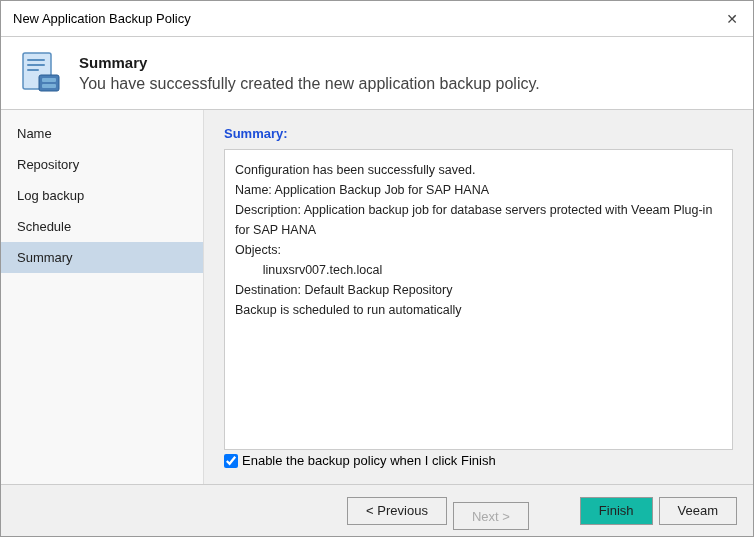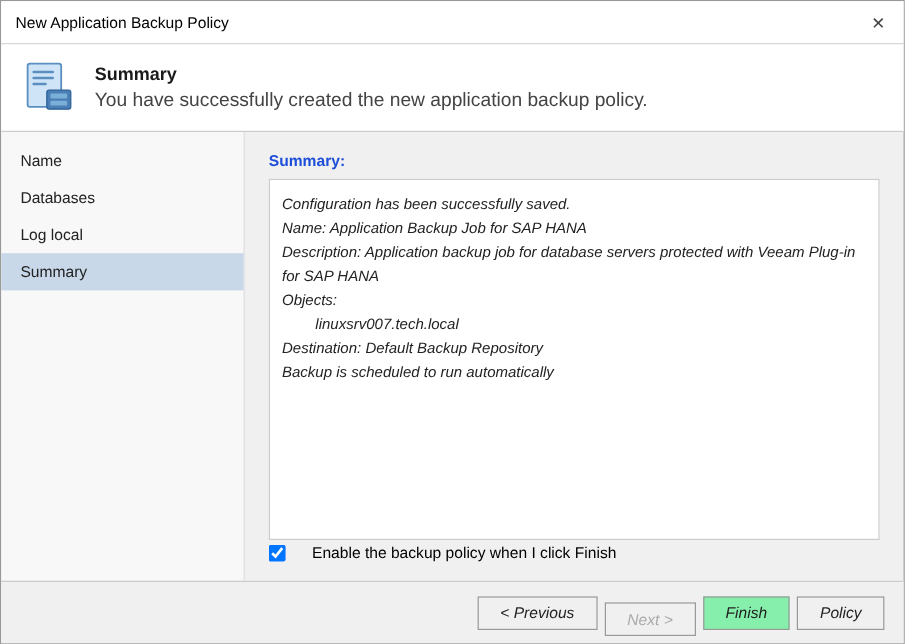--- a/index.html
+++ b/index.html
@@ -107,26 +107,25 @@
     .summary-box {
       flex: 1;
       border: 1px solid #ccc;
       background: #fff;
       padding: 10px;
       overflow-y: auto;
       font-size: 12.5px;
       color: #222;
       line-height: 1.6;
       white-space: pre-wrap;
-      font-style: italic;
     }
     .checkbox-row {
       display: flex;
       align-items: center;
-      gap: 22px;
+      gap: 4px;
       margin-top: 3px;
       font-size: 13px;
     }
     .checkbox-row input[type="checkbox"] {
       width: 14px;
       height: 14px;
     }
     .footer {
       background: #f0f0f0;
       border-top: 1px solid #ccc;
@@ -139,29 +138,29 @@
     }
     .btn {
       padding: 5px 18px;
       font-size: 13px;
       border: 1px solid #999;
       background: #f0f0f0;
       cursor: pointer;
       min-width: 72px;
       height: 28px;
       color: #222;
-      font-style: italic;
     }
     .btn:disabled {
       color: #aaa;
       cursor: default;
       margin-top: 11px;
     }
     .btn.finish {
-      background: #86efac;
+      background: #14b8a6;
+      margin-left: 45px;
     }
   </style>
 </head>
 <body>
 
 <div class="dialog">
 
   <div class="title-bar">
     <span class="title-bar-text">New Application Backup Policy</span>
     <button class="close-btn">✕</button>
@@ -187,24 +186,27 @@
     </div>
   </div>
 
   <div class="content">
 
     <div class="sidebar">
       <div class="sidebar-item">
         <span>Name</span>
       </div>
       <div class="sidebar-item">
-        <span>Databases</span>
-      </div>
-      <div class="sidebar-item">
-        <span>Log local</span>
+        <span>Repository</span>
+      </div>
+      <div class="sidebar-item">
+        <span>Log backup</span>
+      </div>
+      <div class="sidebar-item">
+        <span>Schedule</span>
       </div>
       <div class="sidebar-item active">
         <span>Summary</span>
       </div>
     </div>
 
     <div class="main">
       <div class="section-label">Summary:</div>
       <div class="summary-box">Configuration has been successfully saved.
 Name: Application Backup Job for SAP HANA
@@ -217,15 +219,15 @@
         <input type="checkbox" id="enable-policy" checked="" style="">
         <label for="enable-policy">Enable the backup policy when I click Finish</label>
       </div>
     </div>
   </div>
 
   <div class="footer">
     <button class="btn">&lt; Previous</button>
     <button class="btn" disabled="">Next &gt;</button>
     <button class="btn finish">Finish</button>
-    <button class="btn">Policy</button>
+    <button class="btn">Veeam</button>
   </div>
 </div>
 
 </body></html>

